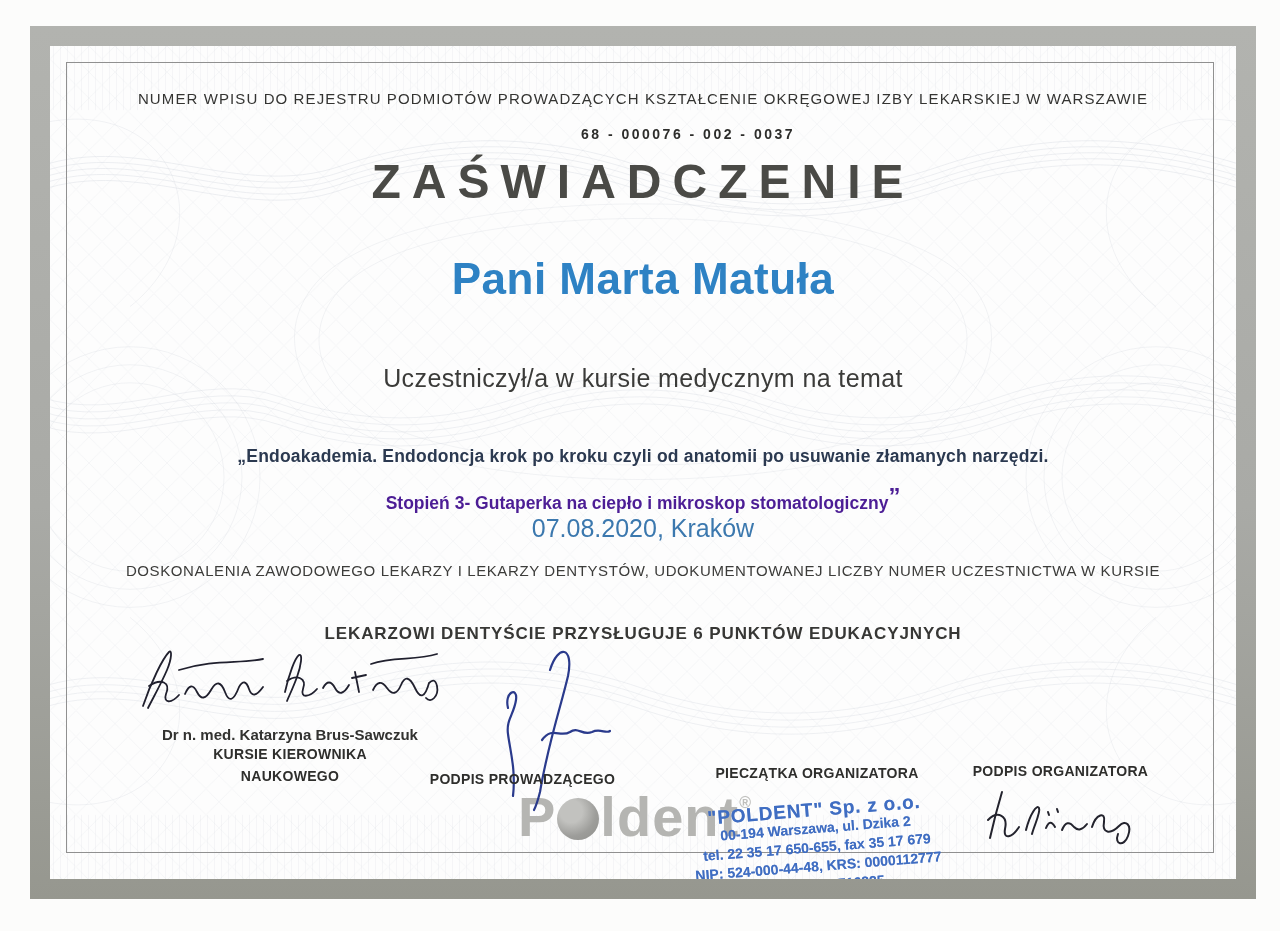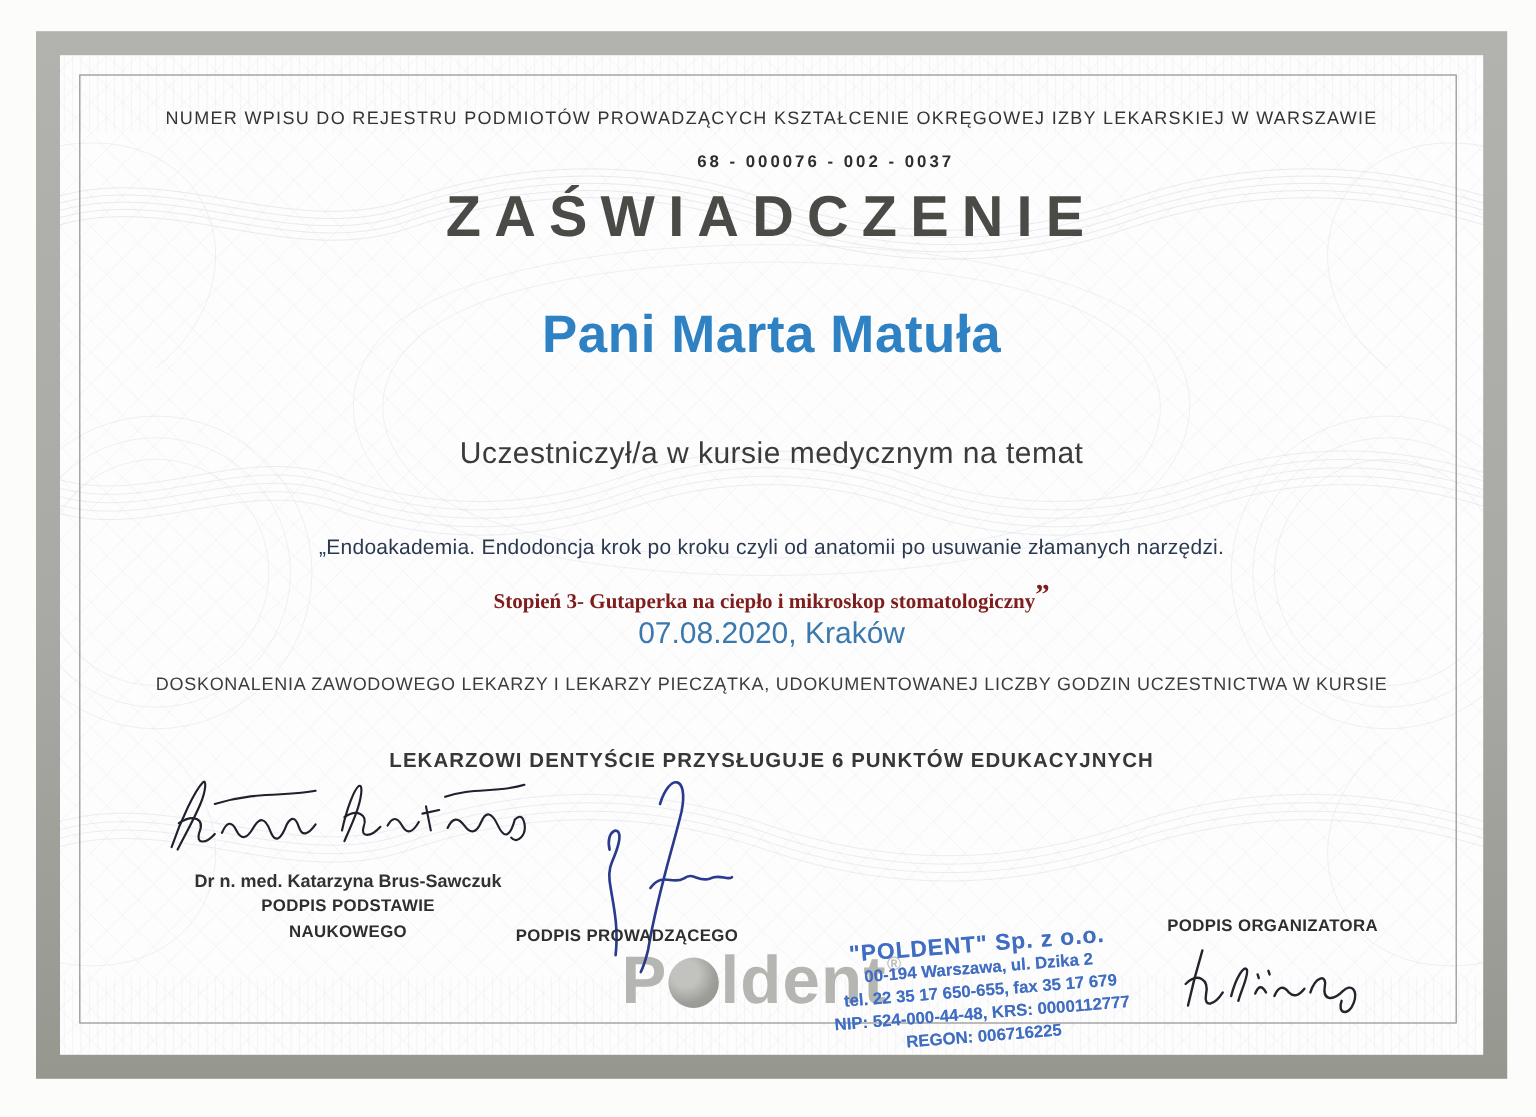--- a/index.html
+++ b/index.html
@@ -18,22 +18,22 @@
     position: absolute; left: 16px; top: 16px; right: 22px; bottom: 26px;
     border: 1px solid #909090; pointer-events: none;
   }
   .ctext { position: absolute; left: 0; width: 100%; text-align: center; }
 
   .registry-label { top: 44px; font-size: 15px; letter-spacing: 1.1px; color: #343432; }
   .registry-number { top: 80px; font-size: 14px; font-weight: bold; letter-spacing: 2.5px; color: #2d2d2b; margin-left: 45px; }
   .title { top: 108px; font-size: 48px; font-weight: bold; letter-spacing: 11px; color: #4a4a46; }
   .name { top: 208px; font-size: 44px; font-weight: bold; color: #2e82c4; letter-spacing: 0.5px; }
   .participation { top: 318px; font-size: 25px; color: #3b3b39; letter-spacing: 0.4px; }
-  .course1 { top: 400px; font-size: 17.5px; font-weight: normal; color: #2b3950; letter-spacing: 0.2px; }
-  .course2 { top: 437px; font-size: 17.5px; font-weight: bold; color: #7f1d1d; font-family: Liberation Serif, serif; }
+  .course1 { top: 400px; font-size: 17.5px; font-weight: bold; color: #2b3950; letter-spacing: 0.2px; }
+  .course2 { top: 437px; font-size: 17.5px; font-weight: bold; color: #4c1d95; }
   .course2 .endquote { font-size: 24px; vertical-align: 4px; }
   .dateplace { top: 468px; font-size: 25px; font-weight: normal; color: #3b78ae; }
   .legal { top: 510px; font-size: 15px; color: #3c3c3a; letter-spacing: 0.6px; line-height: 30px; padding: 0 60px; }
   .points { top: 578px; font-size: 17px; font-weight: bold; color: #373735; letter-spacing: 0.9px; }
 
   .sigcol { position: absolute; text-align: center; }
   .sigcol .siglabel { font-size: 14px; font-weight: bold; color: #2e2e2c; letter-spacing: 0.3px; line-height: 22px; }
   .col-left { left: 55px; top: 600px; width: 370px; }
   .col-left .signame { font-size: 15px; font-weight: bold; color: #323230; margin-top: 6px; }
   .col-mid { left: 340px; top: 596px; width: 265px; }
@@ -125,21 +125,21 @@
       <div class="ctext name">Pani Marta Matuła</div>
       <div class="ctext participation">Uczestniczył/a w kursie medycznym na temat</div>
 
       <div class="ctext course1">„Endoakademia. Endodoncja krok po kroku czyli od anatomii po usuwanie złamanych narzędzi.</div>
       <div class="ctext course2">
         <span>Stopień 3- Gutaperka na ciepło i mikroskop stomatologiczny</span><span class="endquote">”</span>
       </div>
       <div class="ctext dateplace">07.08.2020, Kraków</div>
 
       <div class="ctext legal">
-        <div>DOSKONALENIA ZAWODOWEGO LEKARZY I LEKARZY PIECZĄTKA, UDOKUMENTOWANEJ LICZBY GODZIN UCZESTNICTWA W KURSIE</div>
+        <div>DOSKONALENIA ZAWODOWEGO LEKARZY I LEKARZY DENTYSTÓW, UDOKUMENTOWANEJ LICZBY NUMER UCZESTNICTWA W KURSIE</div>
       </div>
       <div class="ctext points">LEKARZOWI DENTYŚCIE PRZYSŁUGUJE 6 PUNKTÓW EDUKACYJNYCH</div>
 
       <div class="watermark">
         <span>P</span><span class="globe"></span><span>ldent</span><span class="reg">®</span>
       </div>
 
       <div class="sigcol col-left">
         <svg class="sig-svg" width="310" height="74" viewBox="0 0 310 74">
           <g fill="none" stroke="#20202e" stroke-width="1.8" stroke-linecap="round">
@@ -150,37 +150,38 @@
             <path d="M150,46 C154,28 160,12 164,9 C168,7 166,20 162,31 C158,42 154,50 152,55"></path>
             <path d="M152,35 C162,28 172,32 168,43 C165,52 174,52 182,43"></path>
             <path d="M188,42 Q194,31 200,42 T214,39"></path>
             <path d="M220,26 L224,46 M217,32 L231,29"></path>
             <path d="M238,44 Q244,31 252,42 T266,39 T280,42 T294,37 Q300,31 302,40 C304,50 296,58 291,52"></path>
             <path d="M236,18 C258,10 280,15 302,8"></path>
           </g>
         </svg>
         <div class="signame">Dr n. med. Katarzyna Brus-Sawczuk</div>
         <div class="siglabel">
-          <div>PODPIS PODSTAWIE</div>
+          <div>KURSIE KIEROWNIKA</div>
           <div>NAUKOWEGO</div>
         </div>
       </div>
 
       <div class="sigcol col-mid">
         <svg class="sig-svg sig-mid-svg" width="150" height="172" viewBox="0 0 150 172">
           <g fill="none" stroke="#2a3a8c" stroke-width="2.2" stroke-linecap="round">
             <path d="M30,66 C26,50 40,44 38,58 C36,72 28,78 30,92 C32,108 38,128 35,154"></path>
             <path d="M72,28 C80,2 96,4 90,34 C83,64 70,102 62,150 C60,158 58,164 56,168"></path>
             <path d="M64,98 C74,84 82,96 92,90 C100,84 104,94 114,90 C122,86 128,92 132,89"></path>
           </g>
         </svg>
         <div class="siglabel">PODPIS PROWADZĄCEGO</div>
       </div>
 
       <div class="sigcol col-stamp">
+        <div class="siglabel">PIECZĄTKA ORGANIZATORA</div>
         <div class="stamp">
           <div class="s1">"POLDENT" Sp. z o.o.</div>
           <div class="s2">00-194 Warszawa, ul. Dzika 2</div>
           <div class="s3">tel. 22 35 17 650-655, fax 35 17 679</div>
           <div class="s4">NIP: 524-000-44-48, KRS: 0000112777</div>
           <div class="s5">REGON: 006716225</div>
         </div>
       </div>
 
       <div class="sigcol col-right">

